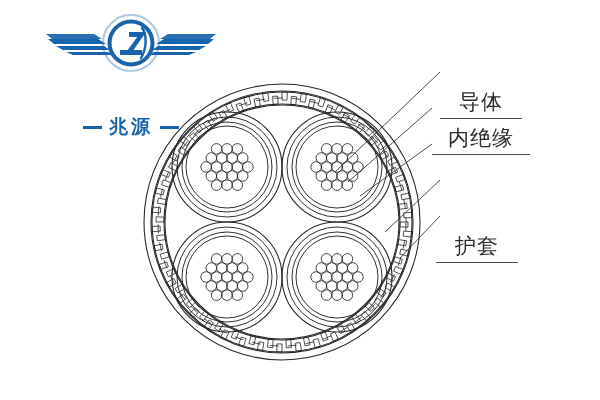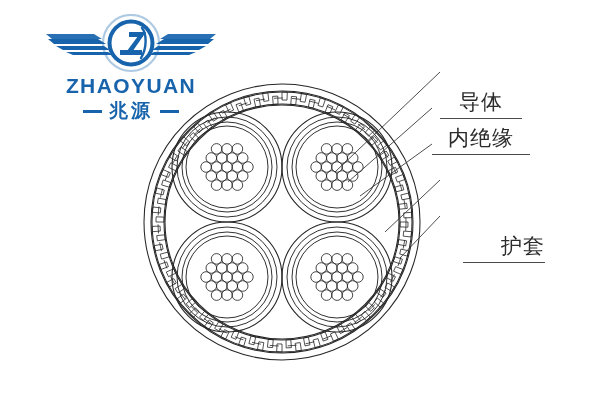--- a/index.html
+++ b/index.html
@@ -15,21 +15,21 @@
   
   #logo{position:absolute;left:46px;top:14px;width:170px;height:100px;}
   #logo svg{display:block;}
   .brand-en{
     position:absolute;left:0;top:60px;width:170px;text-align:center;
     font-size:21px;font-weight:bold;letter-spacing:1.4px;
     color:#1763AC;font-family:"Liberation Sans","DejaVu Sans",sans-serif;
     white-space:nowrap;
   }
   .brand-cn-row{
-    position:absolute;left:0;top:84px;width:170px;
+    position:absolute;left:0;top:100px;width:170px;
     display:flex;align-items:center;justify-content:center;gap:7px;
   }
   .brand-dash{width:19px;height:3px;background:#1763AC;display:block;}
   .brand-cn{
     font-size:19px;font-weight:bold;color:#1763AC;letter-spacing:3px;
     font-family:"DejaVu Sans","Liberation Sans",sans-serif;white-space:nowrap;
   }
 
   
   .label{
@@ -67,21 +67,20 @@
       <circle cx="85" cy="29" r="23.5" fill="#1763AC"></circle>
       <circle cx="85" cy="29" r="19.5" fill="#ffffff"></circle>
 
       <g fill="#1763AC">
         <path d="M74 18 L97 18 L97 23 L83 23 L83 18 Z"></path>
         <path d="M95 18 L100 18 L84 41 L78 41 Z"></path>
         <path d="M74 36 L96 36 L96 41 L74 41 Z"></path>
       </g>
       <path d="M96 14 C101 20 101 34 95 44" fill="none" stroke="#1763AC" stroke-width="2.4" stroke-linecap="round"></path>
     </svg>
-    <div class="brand-en">ZHAOYUAN</div>
     <div class="brand-cn-row">
       <span class="brand-dash"></span>
       <span class="brand-cn">兆源</span>
       <span class="brand-dash"></span>
     </div>
   </div>
 
   <svg width="600" height="400" style="position:absolute;left:0;top:0;">
     <defs>
 
@@ -321,18 +320,18 @@
     <span class="label-rule"></span>
   </div>
 
   <div class="label" style="left:432px;top:84px;width:98px;font-family:Liberation Mono, monospace;">
     <span class="label-text">内绝缘</span>
     <span class="label-rule"></span>
   </div>
 
 
 
-  <div class="label" style="left:463px;top:192px;width:82px;text-align:right;">
+  <div class="label" style="left:436px;top:192px;width:82px;">
     <span class="label-text">护套</span>
     <span class="label-rule"></span>
   </div>
 
 </div>
 
 </body></html>

